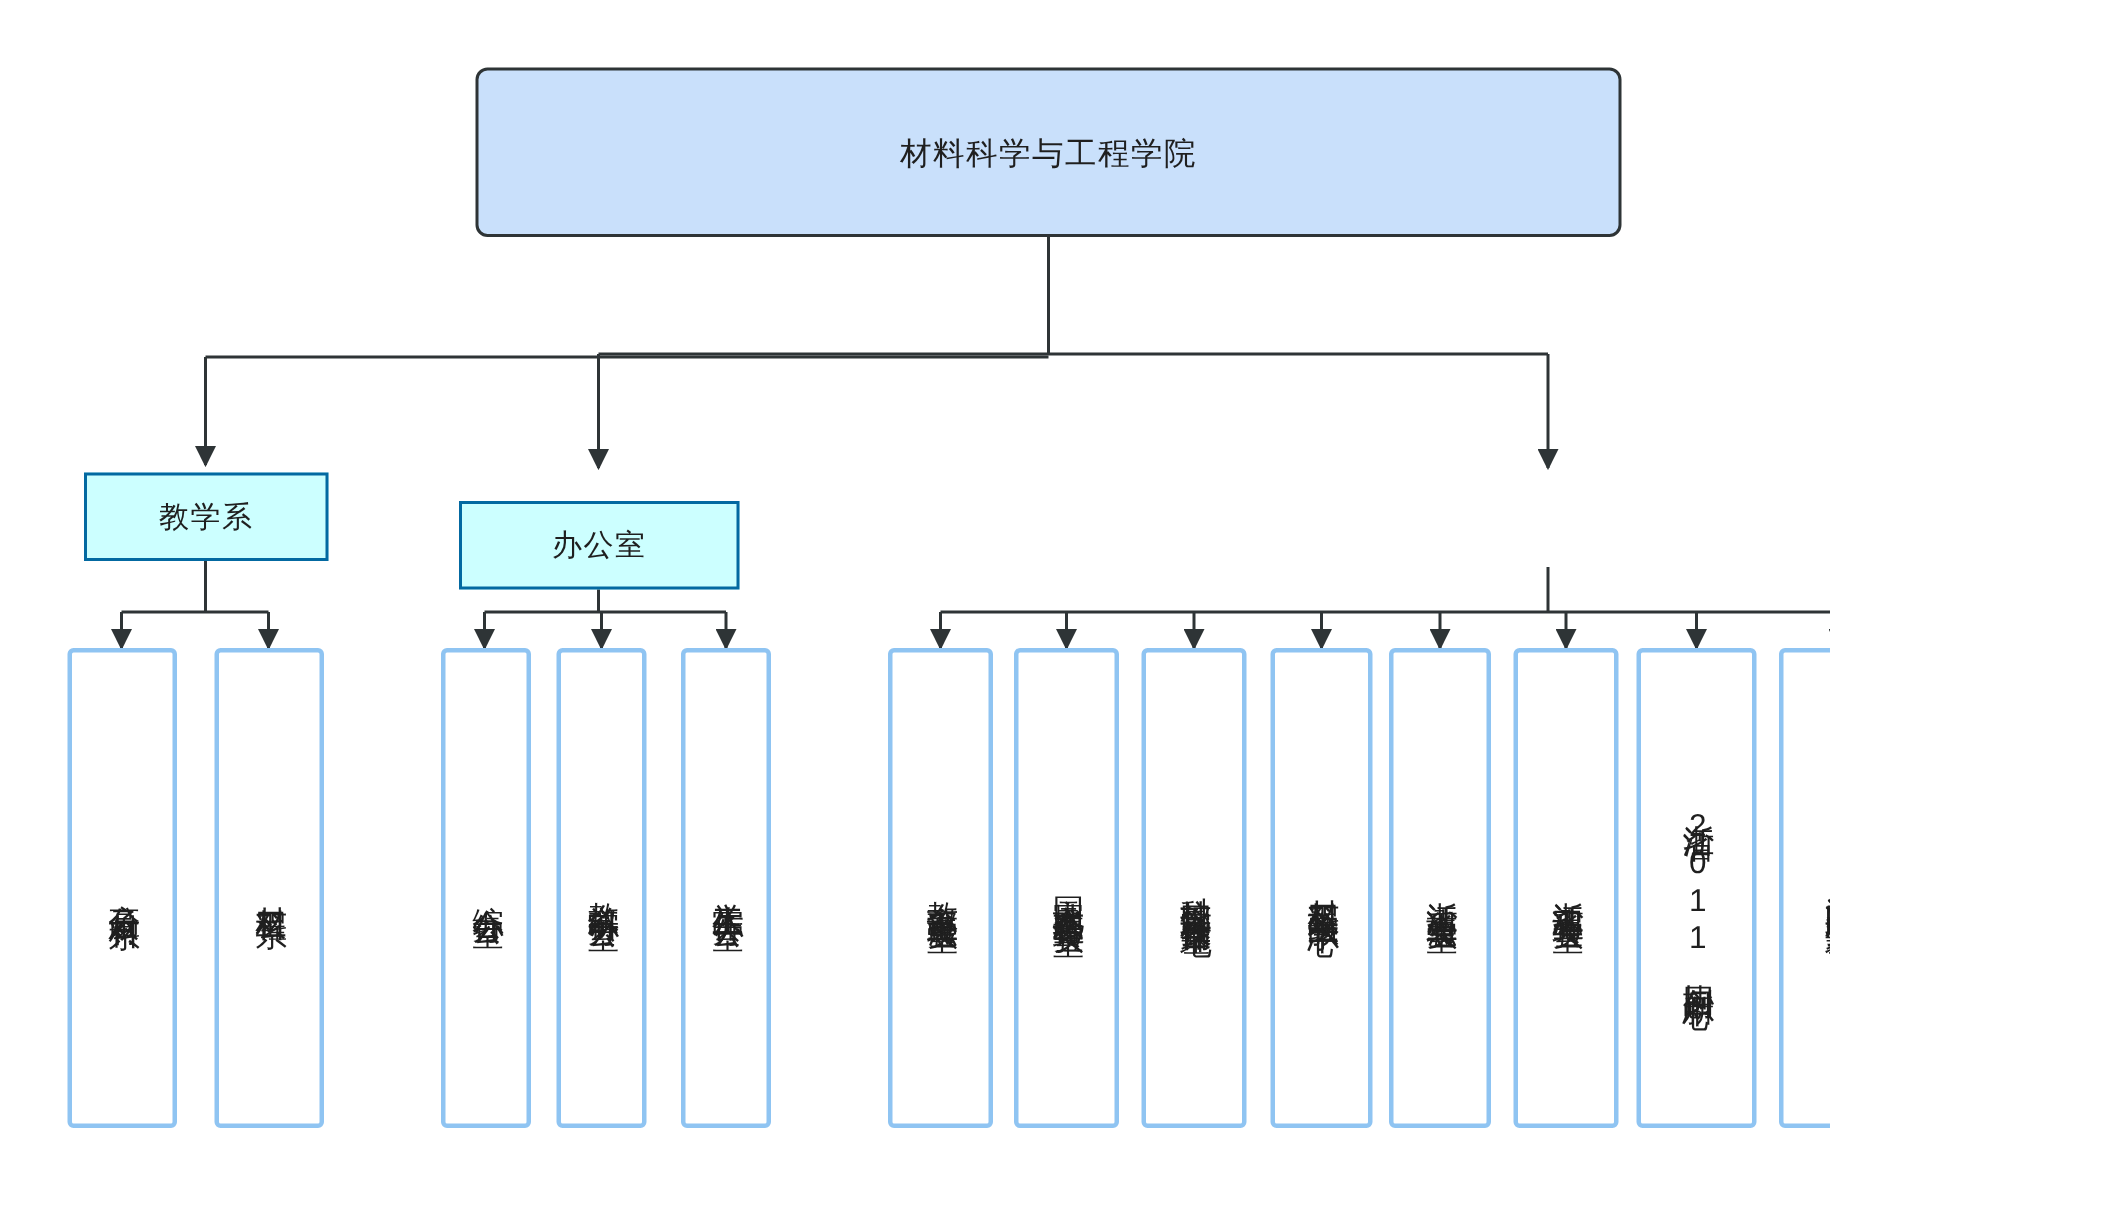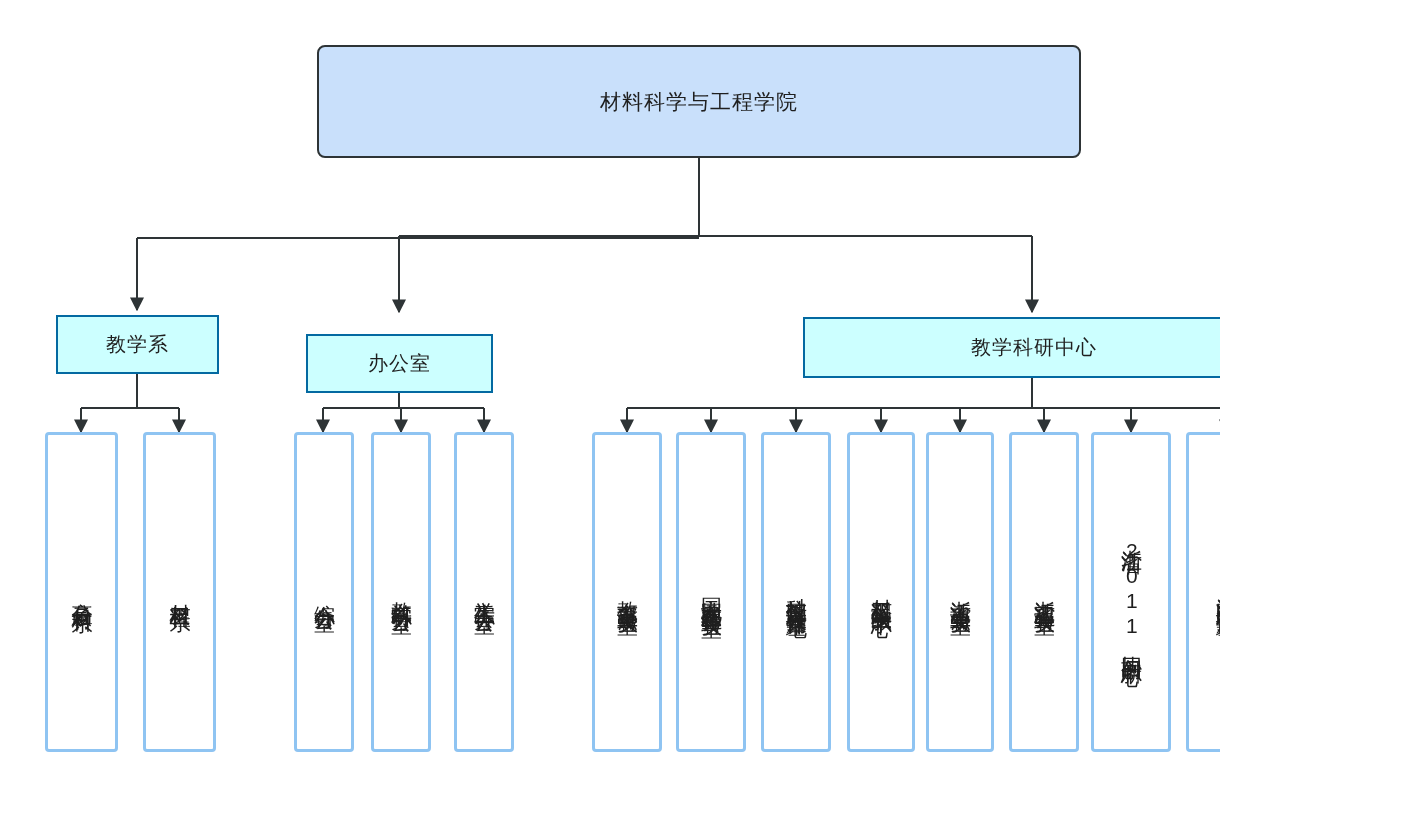--- a/index.html
+++ b/index.html
@@ -134,23 +134,20 @@
   </div>
 
   <div class="node div1" style="left:56px; top:315px; width:163px; height:59px;">
     <span>教学系</span>
   </div>
 
   <div class="node div1" style="left:306px; top:334px; width:187px; height:59px;">
     <span>办公室</span>
   </div>
 
-  <div class="node div1" style="left:803px; top:317px; width:462px; height:61px;">
-    <span>教学科研中心</span>
-  </div>
 
   <div class="node leaf" style="left:45px; top:432px; width:73px; height:320px;">
     <span class="leaf-text tall">高分子材料系</span>
   </div>
 
   <div class="node leaf" style="left:143px; top:432px; width:73px; height:320px;">
     <span class="leaf-text tall">材料工程系</span>
   </div>
 
   <div class="node leaf" style="left:294px; top:432px; width:60px; height:320px;">

